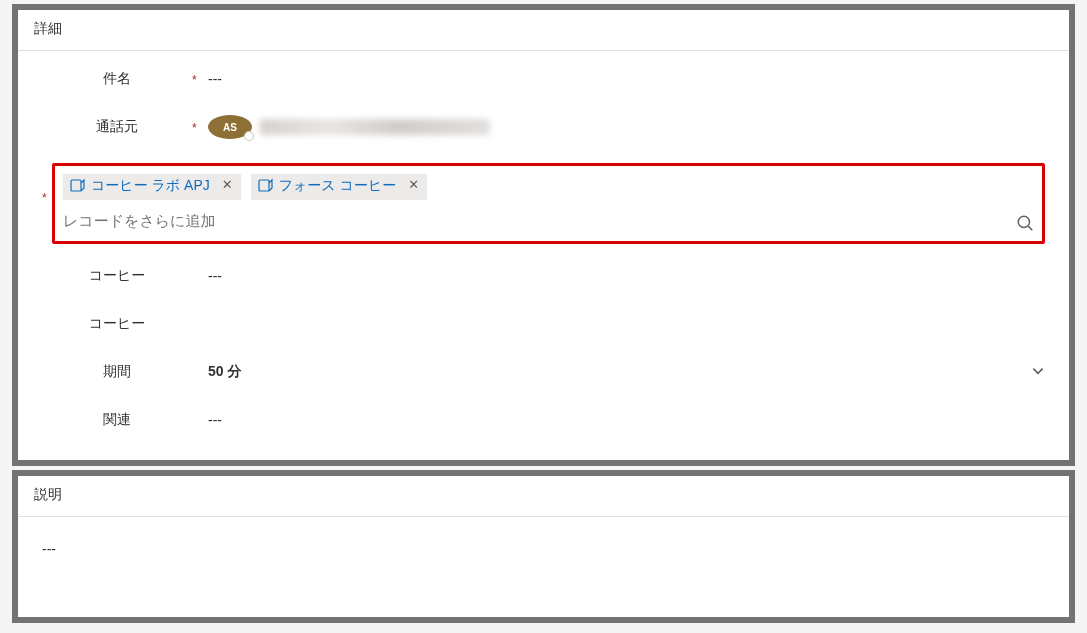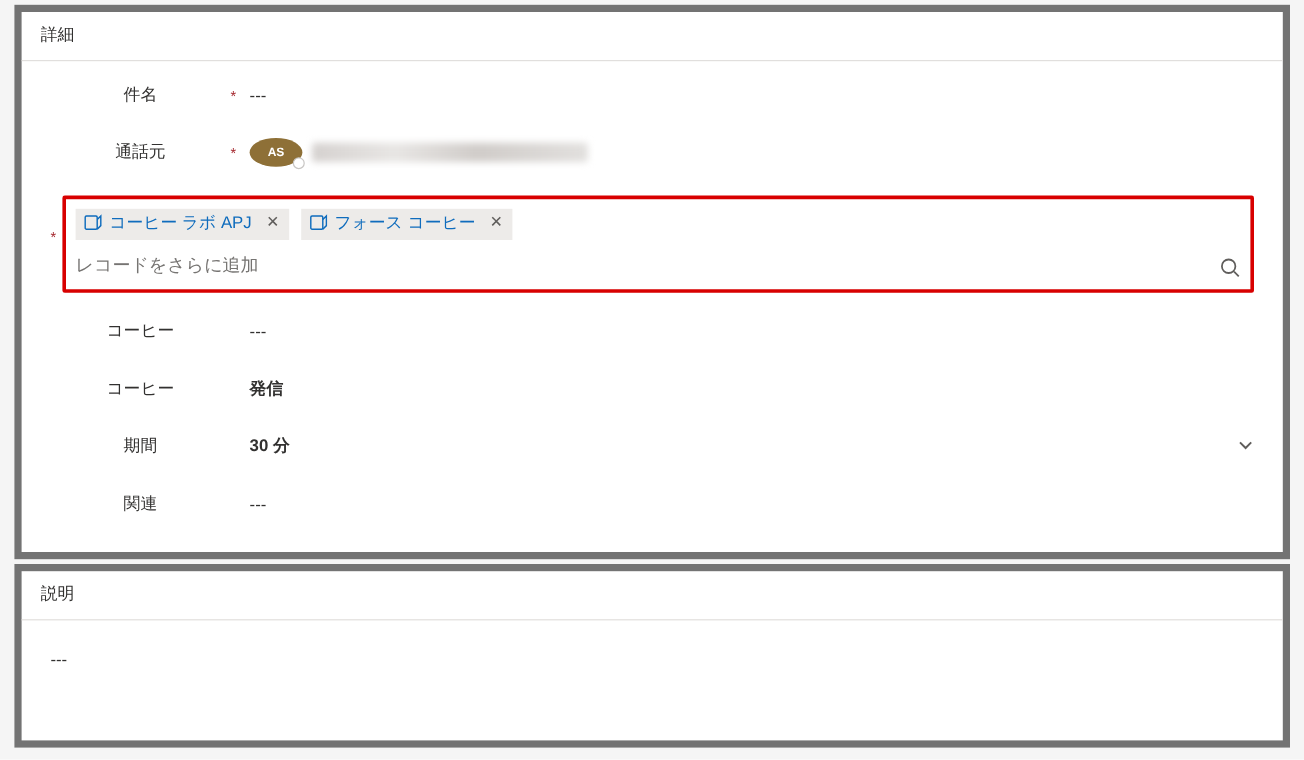--- a/index.html
+++ b/index.html
@@ -248,30 +248,27 @@
       <div class="label-col">コーヒー</div>
       <div class="required-marker"></div>
       <div class="value-col">
         <span class="value-text placeholder">---</span>
       </div>
     </div>
 
     <div class="form-row">
       <div class="label-col">コーヒー</div>
       <div class="required-marker"></div>
-      <div class="value-col">
-        <span class="value-text bold">発信</span>
-      </div>
     </div>
 
     <div class="form-row">
       <div class="label-col">期間</div>
       <div class="required-marker"></div>
       <div class="value-col">
-        <span class="value-text bold">30 分</span>
+        <span class="value-text bold">50 分</span>
         <span class="chevron-down">
           <svg viewBox="0 0 12 12" fill="none" stroke="#605e5c" stroke-width="1.4">
             <polyline points="2,4 6,8 10,4"></polyline>
           </svg>
         </span>
       </div>
     </div>
 
     <div class="form-row">
       <div class="label-col">関連</div>

